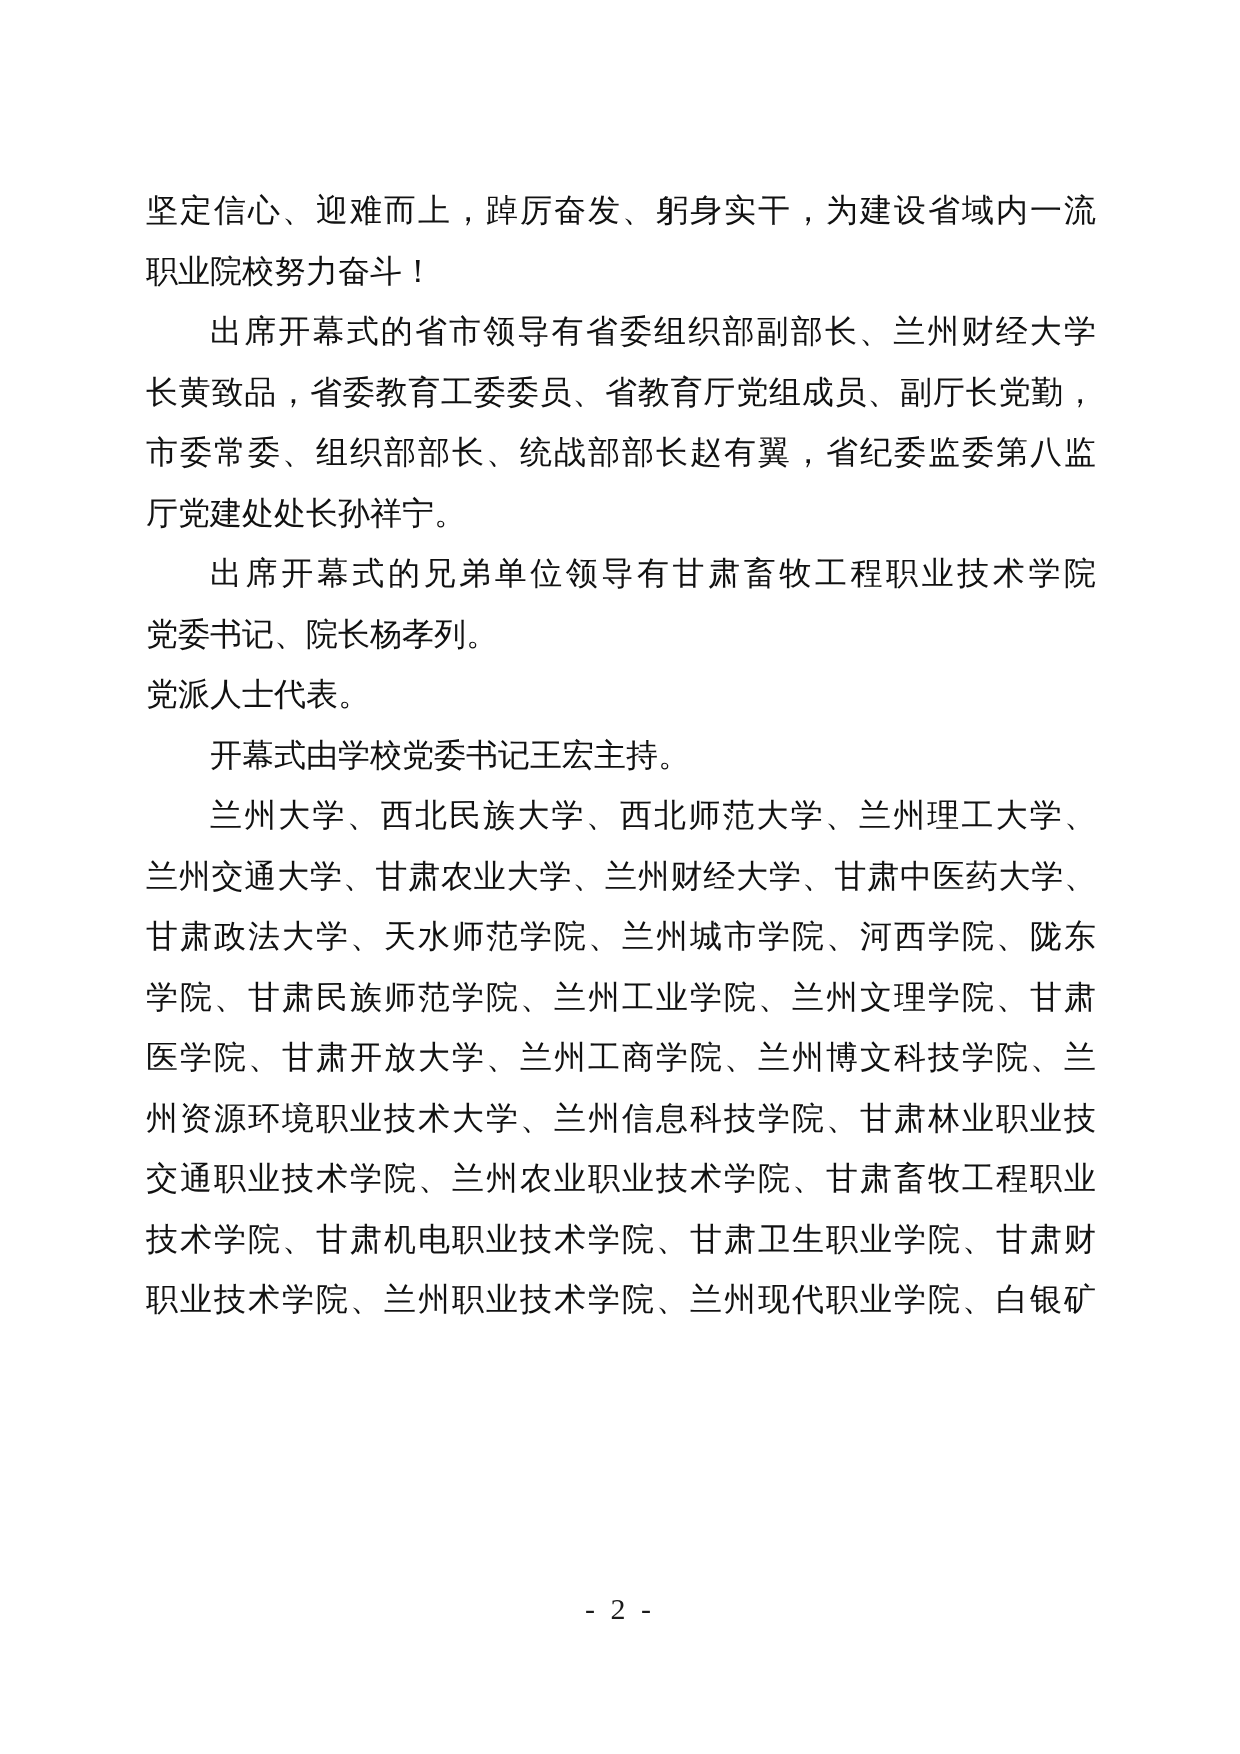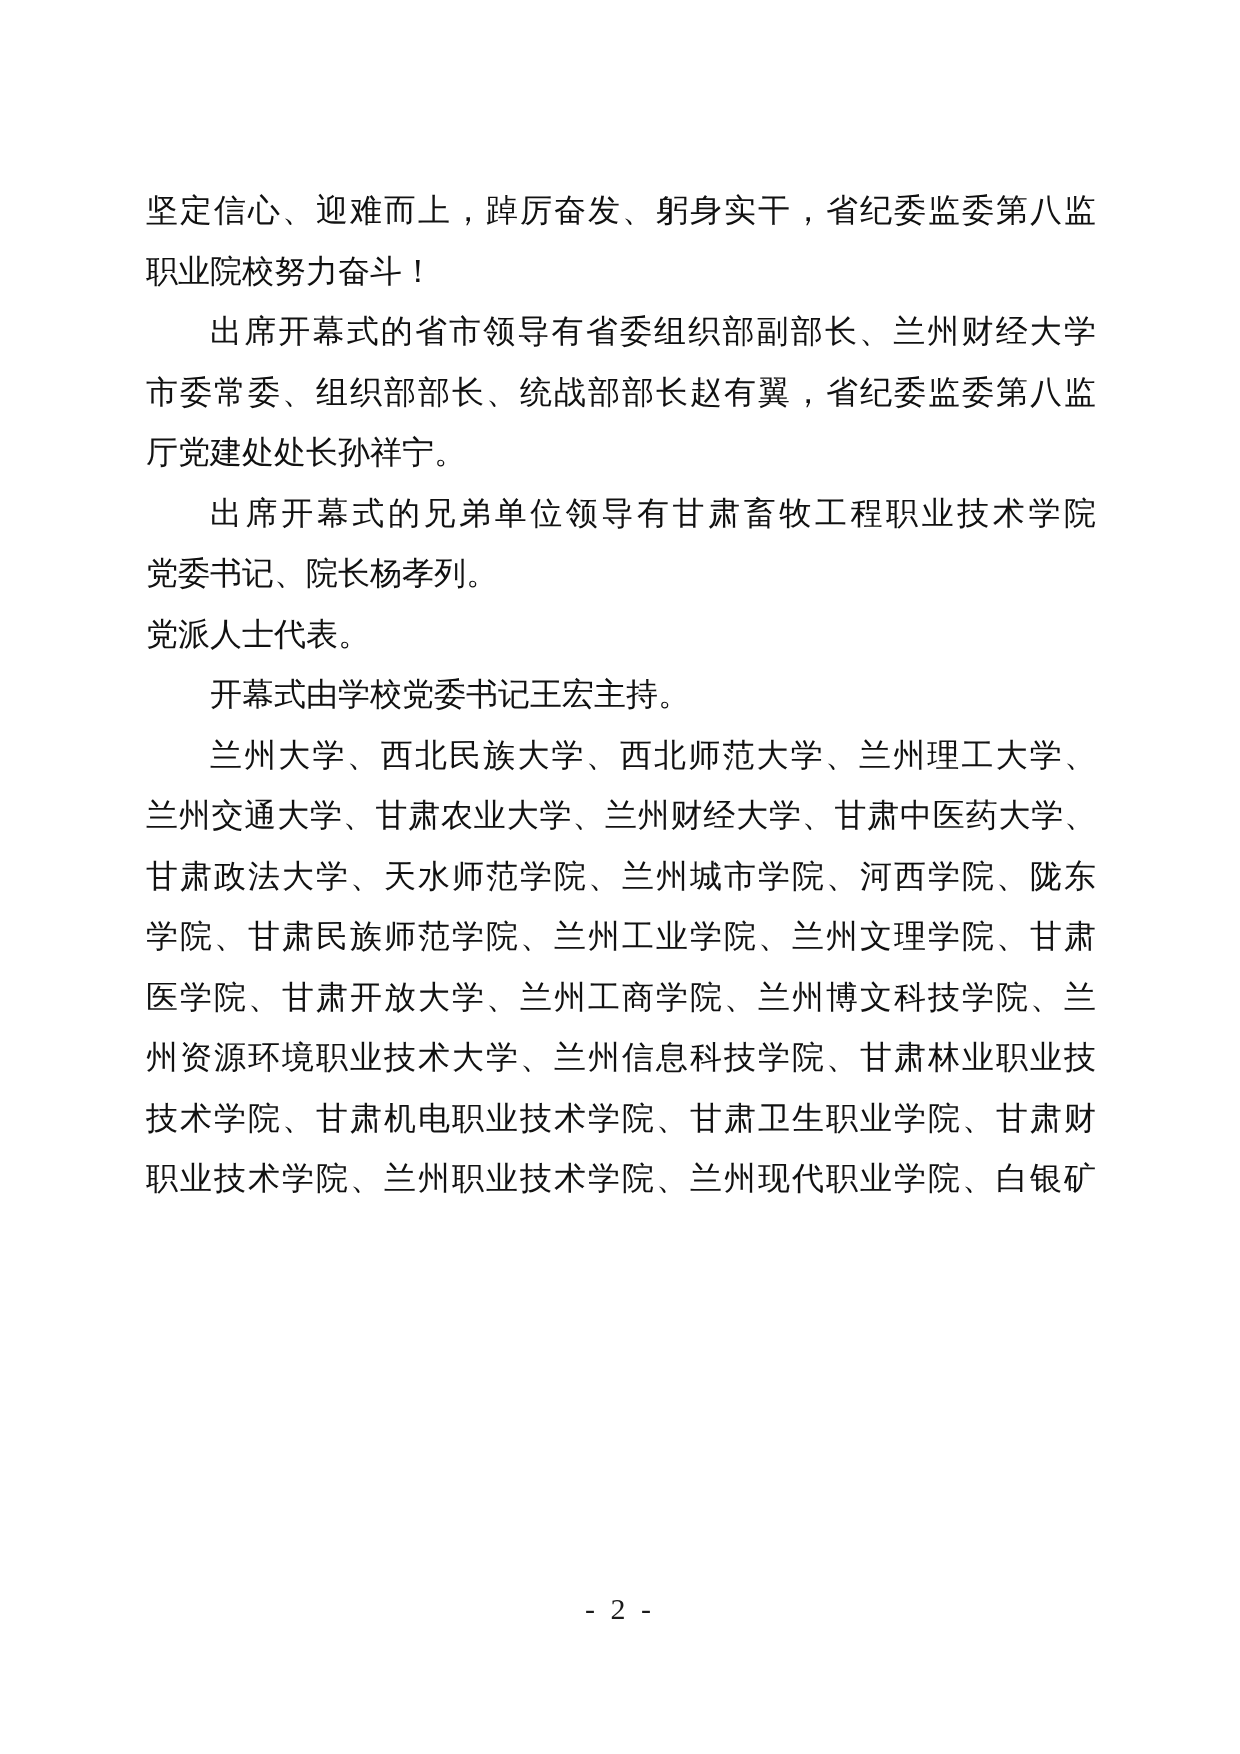--- a/index.html
+++ b/index.html
@@ -55,32 +55,34 @@
     line-height: 38px;
     letter-spacing: 4px;
     color: #1a1a1a;
   }
 </style>
 </head>
 <body>
 
 <div class="page">
   <div class="body-text">
-      <div class="line fill">坚定信心、迎难而上，踔厉奋发、躬身实干，省纪委监委第八监</div>
+      <div class="line fill">坚定信心、迎难而上，踔厉奋发、躬身实干，为建设省域内一流</div>
       <div class="line">职业院校努力奋斗！</div>
       <div class="line indent fill">出席开幕式的省市领导有省委组织部副部长、兰州财经大学</div>
+      <div class="line fill">长黄致品，省委教育工委委员、省教育厅党组成员、副厅长党勤，</div>
       <div class="line fill">市委常委、组织部部长、统战部部长赵有翼，省纪委监委第八监</div>
       <div class="line">厅党建处处长孙祥宁。</div>
       <div class="line indent fill">出席开幕式的兄弟单位领导有甘肃畜牧工程职业技术学院</div>
       <div class="line">党委书记、院长杨孝列。</div>
       <div class="line">党派人士代表。</div>
       <div class="line indent">开幕式由学校党委书记王宏主持。</div>
       <div class="line indent fill">兰州大学、西北民族大学、西北师范大学、兰州理工大学、</div>
       <div class="line fill">兰州交通大学、甘肃农业大学、兰州财经大学、甘肃中医药大学、</div>
       <div class="line fill">甘肃政法大学、天水师范学院、兰州城市学院、河西学院、陇东</div>
       <div class="line fill">学院、甘肃民族师范学院、兰州工业学院、兰州文理学院、甘肃</div>
       <div class="line fill">医学院、甘肃开放大学、兰州工商学院、兰州博文科技学院、兰</div>
       <div class="line fill">州资源环境职业技术大学、兰州信息科技学院、甘肃林业职业技</div>
+      <div class="line fill">交通职业技术学院、兰州农业职业技术学院、甘肃畜牧工程职业</div>
       <div class="line fill">技术学院、甘肃机电职业技术学院、甘肃卫生职业学院、甘肃财</div>
       <div class="line fill">职业技术学院、兰州职业技术学院、兰州现代职业学院、白银矿</div>
     </div>
   <div class="page-number">- 2 -</div>
 </div>
 
 </body></html>

